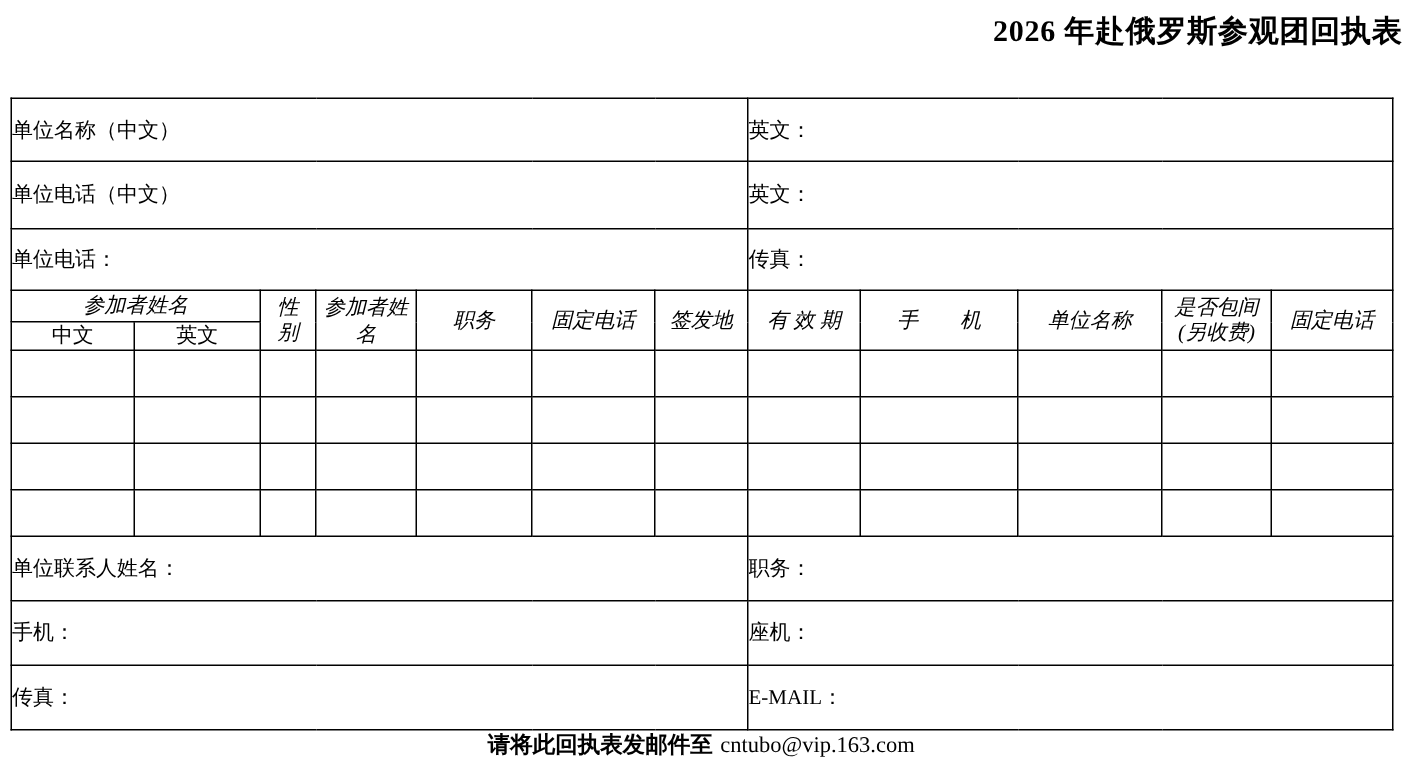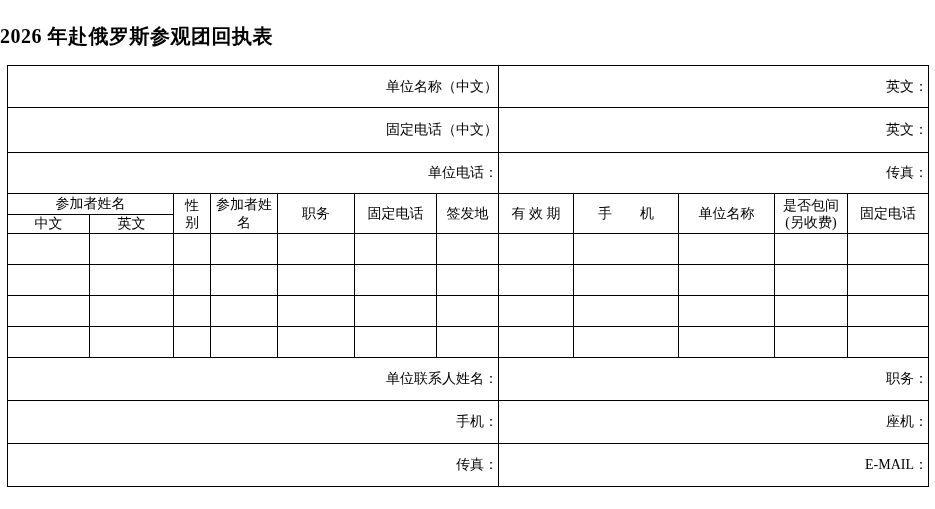--- a/index.html
+++ b/index.html
@@ -8,24 +8,24 @@
     position: relative;
     width: 935px;
     height: 509px;
     background: #ffffff;
     font-family: "Liberation Serif", "DejaVu Serif", serif;
     color: #000000;
     overflow: hidden;
   }
   .title {
     position: absolute;
-    top: 23px;
+    top: 7px;
     left: 0;
     width: 100%;
-    text-align: left;
+    text-align: right;
     font-size: 20px;
     font-weight: bold;
     letter-spacing: 0.5px;
   }
   table.form-table {
     position: absolute;
     top: 65px;
     left: 7px;
     width: 921px;
     border-collapse: collapse;
@@ -33,29 +33,29 @@
   }
   table.form-table td, table.form-table th {
     border: 1px solid #000000;
     font-size: 14px;
     font-weight: normal;
     vertical-align: middle;
     overflow: hidden;
     padding: 0;
   }
   td.label {
-    text-align: right;
+    text-align: left;
     padding-left: 6px;
   }
   th { text-align: center; }
   th .stack { display: block; line-height: 17px; }
   tr.r-field1 { height: 42px; }
   tr.r-field2 { height: 45px; }
   tr.r-field3 { height: 41px; }
-  tr.r-head1  { height: 21px; }
+  tr.r-head1  { height: 21px; font-style: italic; }
   tr.r-head2  { height: 18px; }
   tr.r-empty  { height: 31px; }
   tr.r-bottom { height: 43px; }
   .footer {
     position: absolute;
     top: 487px;
     left: 0;
     width: 100%;
     text-align: center;
     font-size: 15px;
@@ -86,21 +86,21 @@
         <col style="width:81px">
     </colgroup>
 
     <tbody>
         <tr class="r-field1">
       <td colspan="7" class="label">单位名称（中文）</td>
       <td colspan="5" class="label">英文：</td>
     </tr>
 
     <tr class="r-field2">
-      <td colspan="7" class="label">固定电话（中文）</td>
+      <td colspan="7" class="label">单位电话（中文）</td>
       <td colspan="5" class="label">英文：</td>
     </tr>
 
     <tr class="r-field3">
       <td colspan="7" class="label">单位电话：</td>
       <td colspan="5" class="label">传真：</td>
     </tr>
 
     <tr class="r-head1">
       <th colspan="2">参加者姓名</th>
@@ -194,14 +194,17 @@
       <td colspan="5" class="label">座机：</td>
     </tr>
 
     <tr class="r-bottom">
       <td colspan="7" class="label">传真：</td>
       <td colspan="5" class="label">E-MAIL：</td>
     </tr>
   </tbody>
     </table>
 
+  <div class="footer">
+    <span class="footer-cn">请将此回执表发邮件至</span><span class="footer-email">cntubo@vip.163.com</span>
+  </div>
 
 </div>
 
 </body></html>

